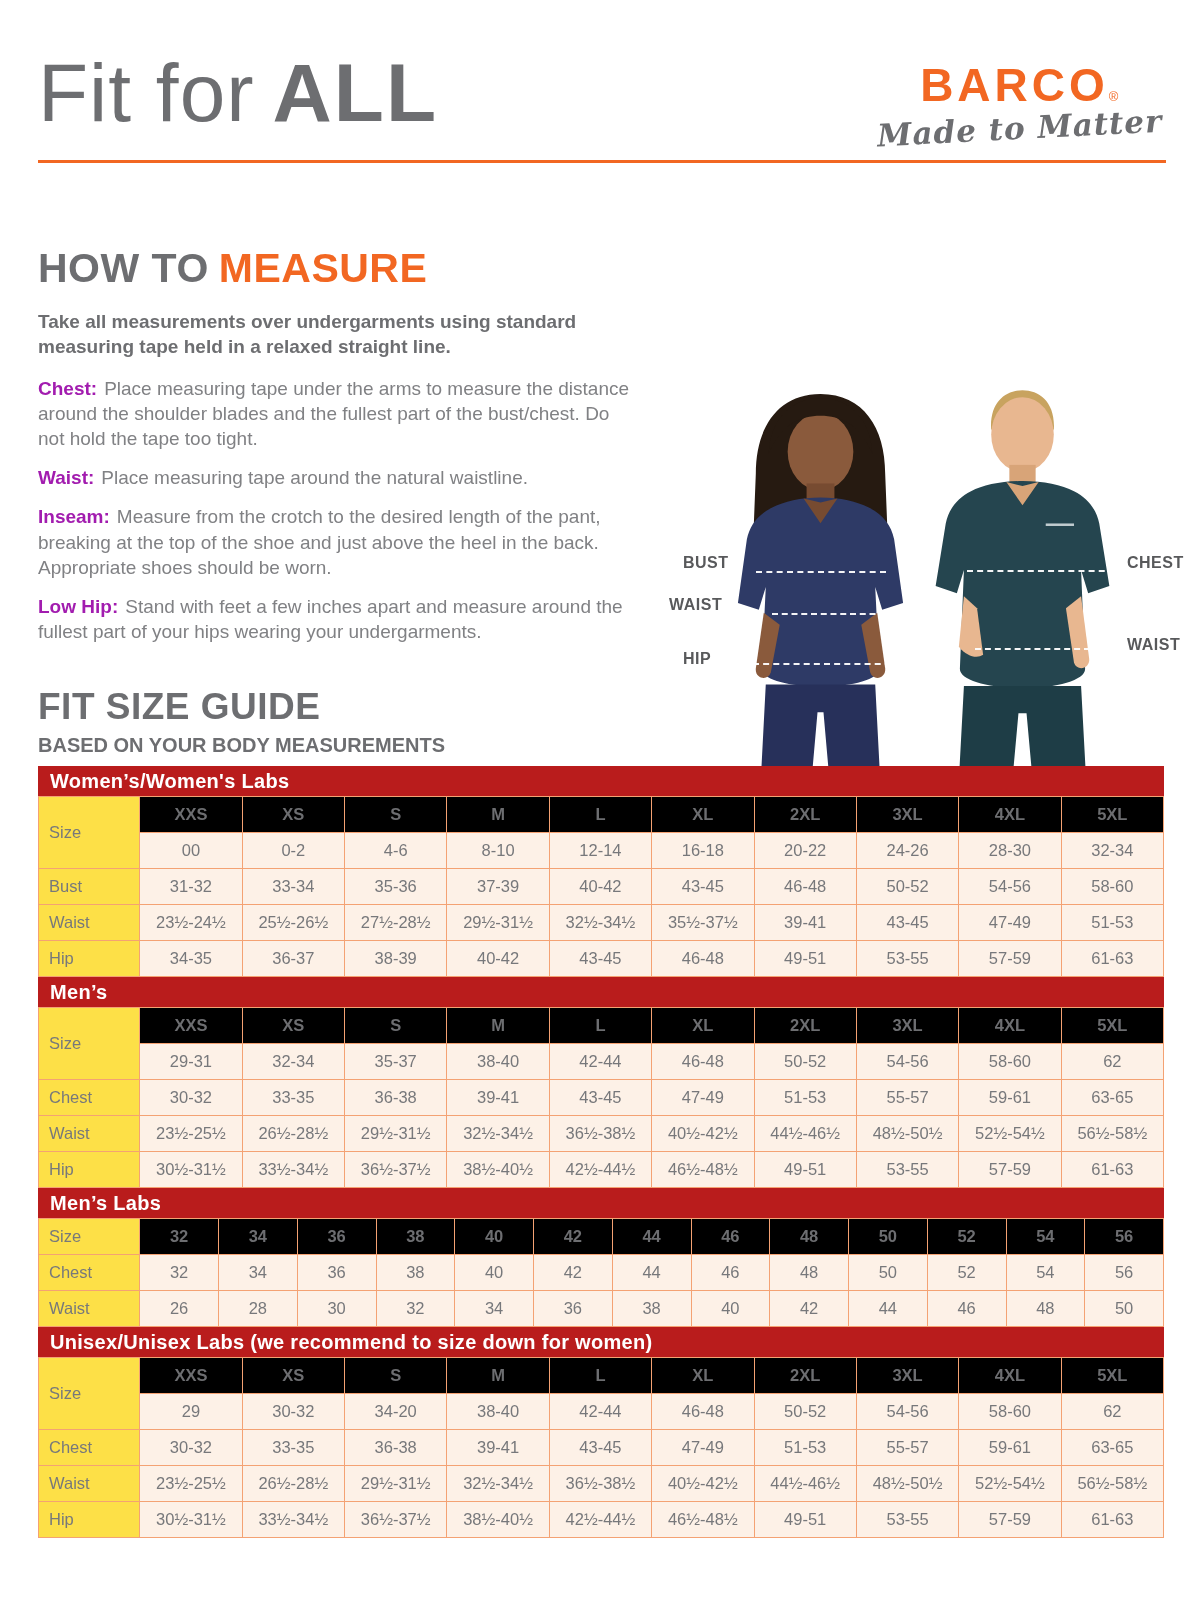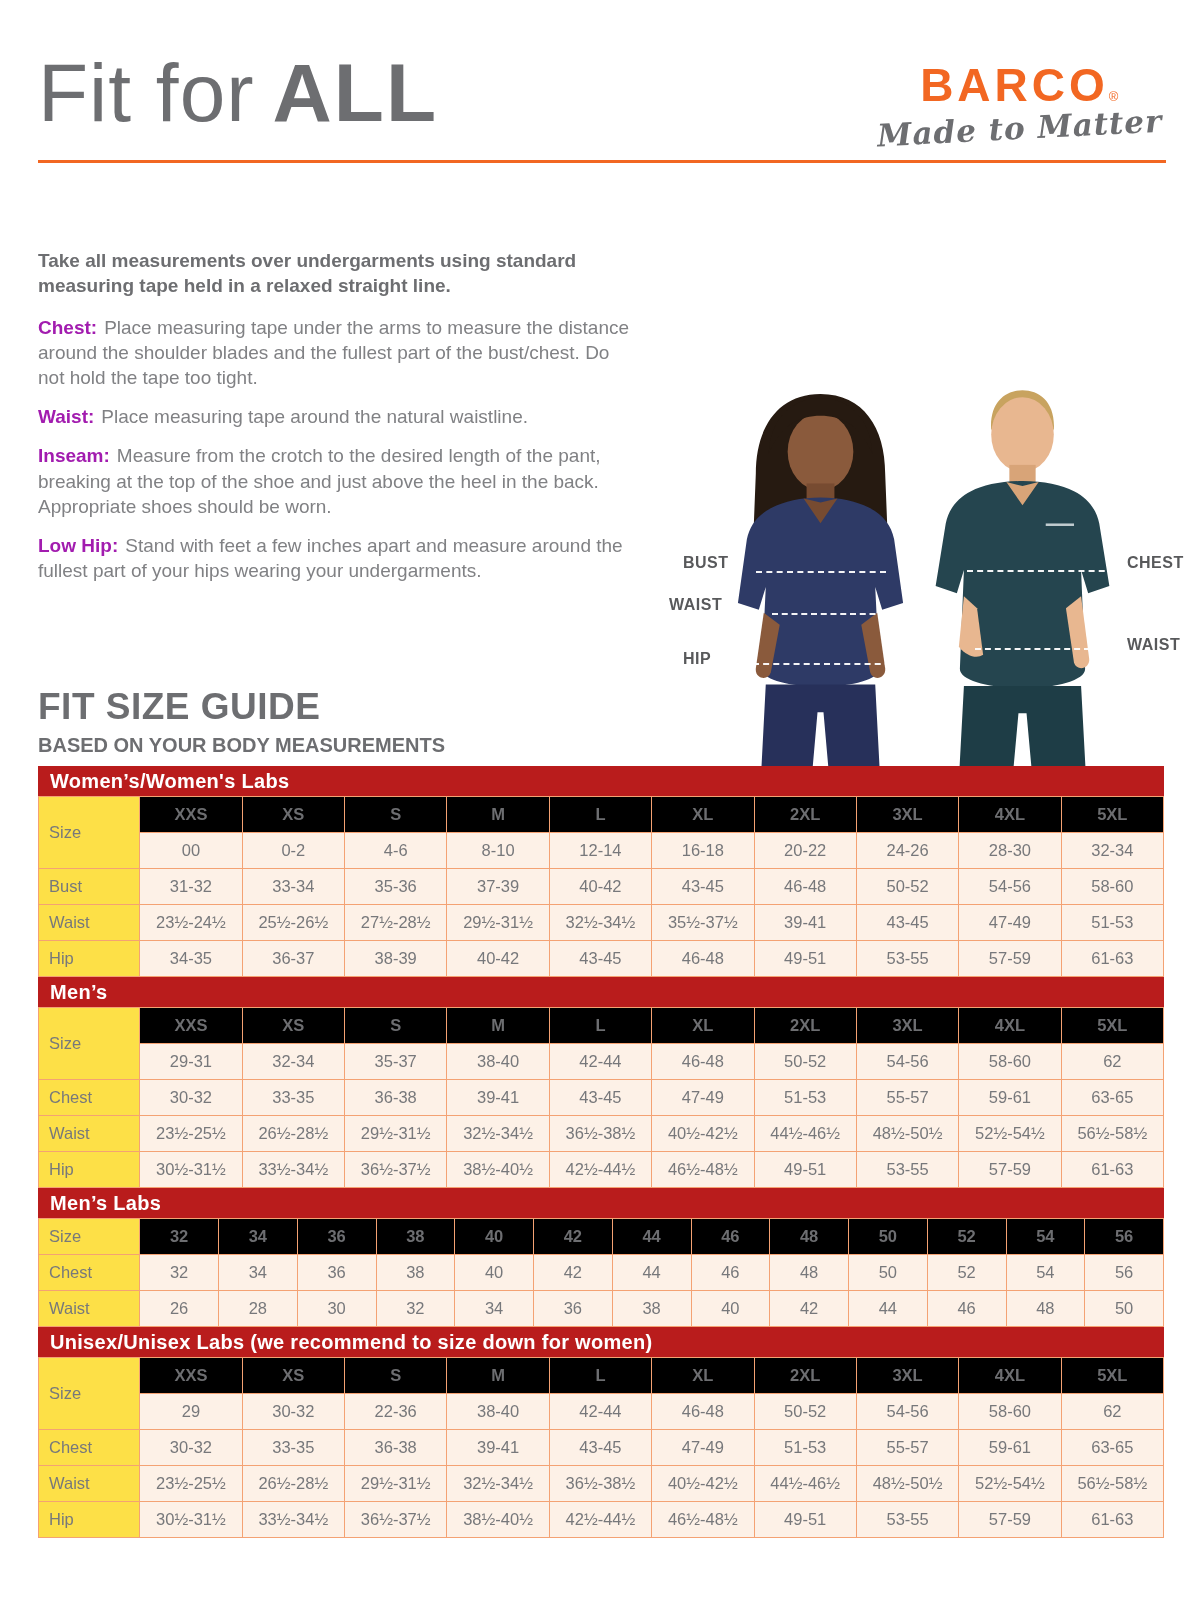--- a/index.html
+++ b/index.html
@@ -61,20 +61,23 @@
       <span class="regular">Fit for</span><span class="bold">ALL</span>
     </div>
     <div class="brand">
       <div class="brand-name"><span>BARCO</span><span class="brand-reg">®</span></div>
       <div class="brand-tagline">Made to Matter</div>
     </div>
   </div>
   <div class="rule"></div>
 
   <div class="how-to">
+    <h2 class="how-title">
+      <span class="gray">HOW TO</span><span class="orange">MEASURE</span>
+    </h2>
     <p class="intro">Take all measurements over undergarments using standard measuring tape held in a relaxed straight line.</p>
     <p class="measure-item">
       <span class="item-label">Chest:</span><span>Place measuring tape under the arms to measure the distance around the shoulder blades and the fullest part of the bust/chest. Do not hold the tape too tight.</span>
     </p>
     <p class="measure-item">
       <span class="item-label">Waist:</span><span>Place measuring tape around the natural waistline.</span>
     </p>
     <p class="measure-item">
       <span class="item-label">Inseam:</span><span>Measure from the crotch to the desired length of the pant, breaking at the top of the shoe and just above the heel in the back. Appropriate shoes should be worn.</span>
     </p>
@@ -384,21 +387,21 @@
               <td class="szh">L</td>
               <td class="szh">XL</td>
               <td class="szh">2XL</td>
               <td class="szh">3XL</td>
               <td class="szh">4XL</td>
               <td class="szh">5XL</td>
             </tr>
             <tr>
               <td class="val">29</td>
               <td class="val">30-32</td>
-              <td class="val">22-36</td>
+              <td class="val">34-20</td>
               <td class="val">38-40</td>
               <td class="val">42-44</td>
               <td class="val">46-48</td>
               <td class="val">50-52</td>
               <td class="val">54-56</td>
               <td class="val">58-60</td>
               <td class="val">62</td>
             </tr>
             <tr>
               <td class="lbl">Chest</td>

